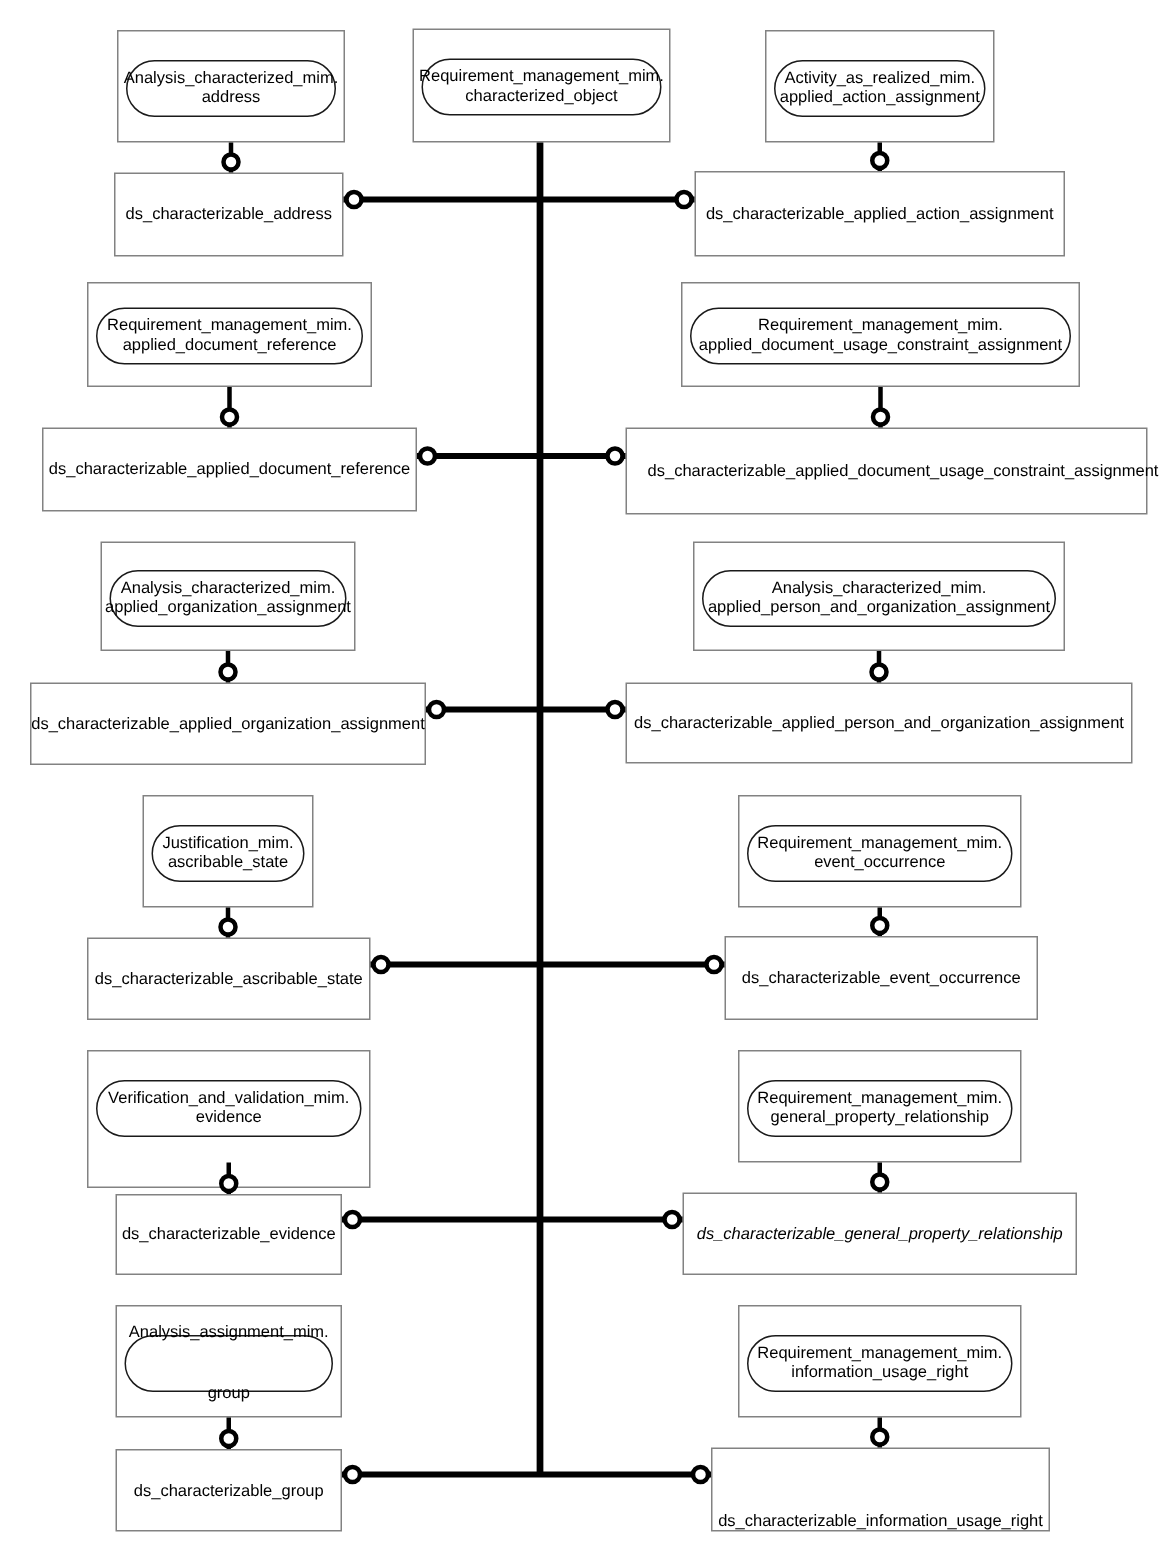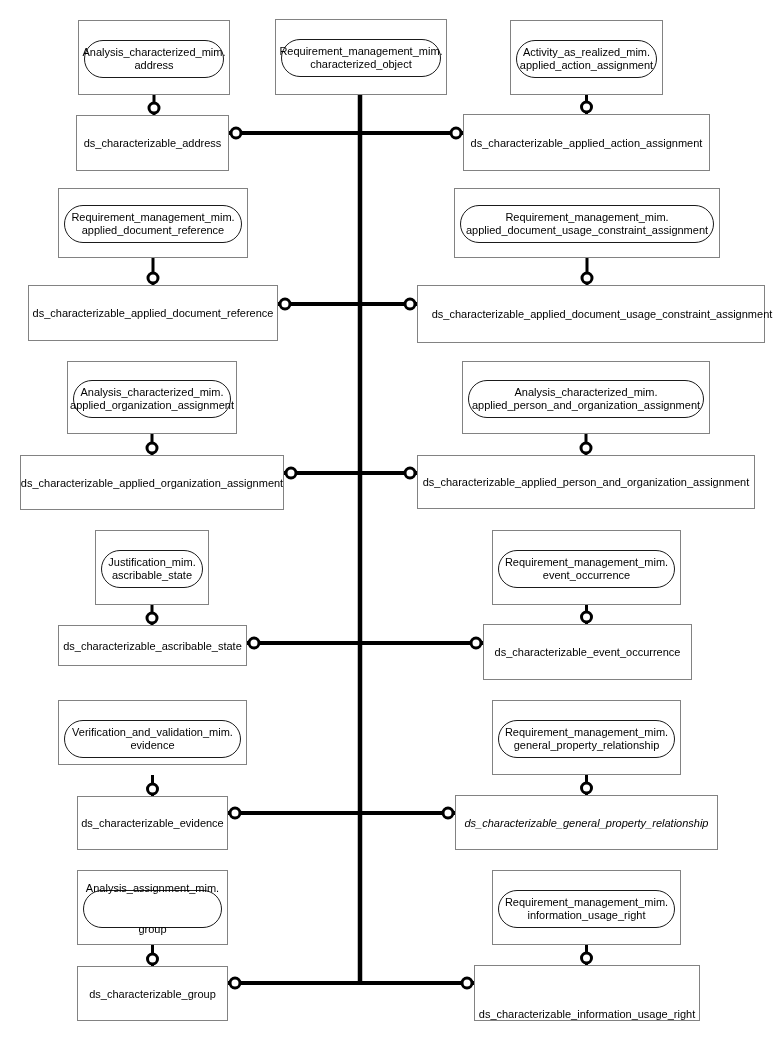--- a/index.html
+++ b/index.html
@@ -85,33 +85,33 @@
     </div>
     <div class="dbox" style="left: 417px; top: 455px; width: 338px; height: 54px; border-color: rgb(130, 130, 130);">
       <span>ds_characterizable_applied_person_and_organization_assignment</span>
     </div>
     <div class="obox" style="left: 95px; top: 530px; width: 114px; height: 75px; border-color: rgb(130, 130, 130);">
       <div class="pill" style="left: 5px; top: 18.5px; width: 102px; height: 38px; border-color: rgb(26, 26, 26);">
         <div class="pline">Justification_mim.</div>
         <div class="pline">ascribable_state</div>
       </div>
     </div>
-    <div class="dbox" style="left: 58px; top: 625px; width: 189px; height: 41px; border-color: rgb(130, 130, 130); text-align: right;">
+    <div class="dbox" style="left: 58px; top: 625px; width: 189px; height: 55px; border-color: rgb(130, 130, 130); text-align: right;">
       <span>ds_characterizable_ascribable_state</span>
     </div>
     <div class="obox" style="left: 492px; top: 530px; width: 189px; height: 75px; border-color: rgb(130, 130, 130);">
       <div class="pill" style="left: 5px; top: 18.5px; width: 177px; height: 38px; border-color: rgb(26, 26, 26);">
         <div class="pline">Requirement_management_mim.</div>
         <div class="pline">event_occurrence</div>
       </div>
     </div>
     <div class="dbox" style="left: 483px; top: 624px; width: 209px; height: 56px; border-color: rgb(130, 130, 130);">
       <span>ds_characterizable_event_occurrence</span>
     </div>
-    <div class="obox" style="left: 58px; top: 700px; width: 189px; height: 65px; border-color: rgb(130, 130, 130);">
+    <div class="obox" style="left: 58px; top: 700px; width: 189px; height: 92px; border-color: rgb(130, 130, 130);">
       <div class="pill" style="left: 5px; top: 18.5px; width: 177px; height: 38px; border-color: rgb(26, 26, 26);">
         <div class="pline">Verification_and_validation_mim.</div>
         <div class="pline">evidence</div>
       </div>
     </div>
     <div class="dbox" style="left: 77px; top: 796px; width: 151px; height: 54px; border-color: rgb(130, 130, 130);">
       <span>ds_characterizable_evidence</span>
     </div>
     <div class="obox" style="left: 492px; top: 700px; width: 189px; height: 75px; border-color: rgb(130, 130, 130);">
       <div class="pill" style="left: 5px; top: 18.5px; width: 177px; height: 38px; border-color: rgb(26, 26, 26);">

